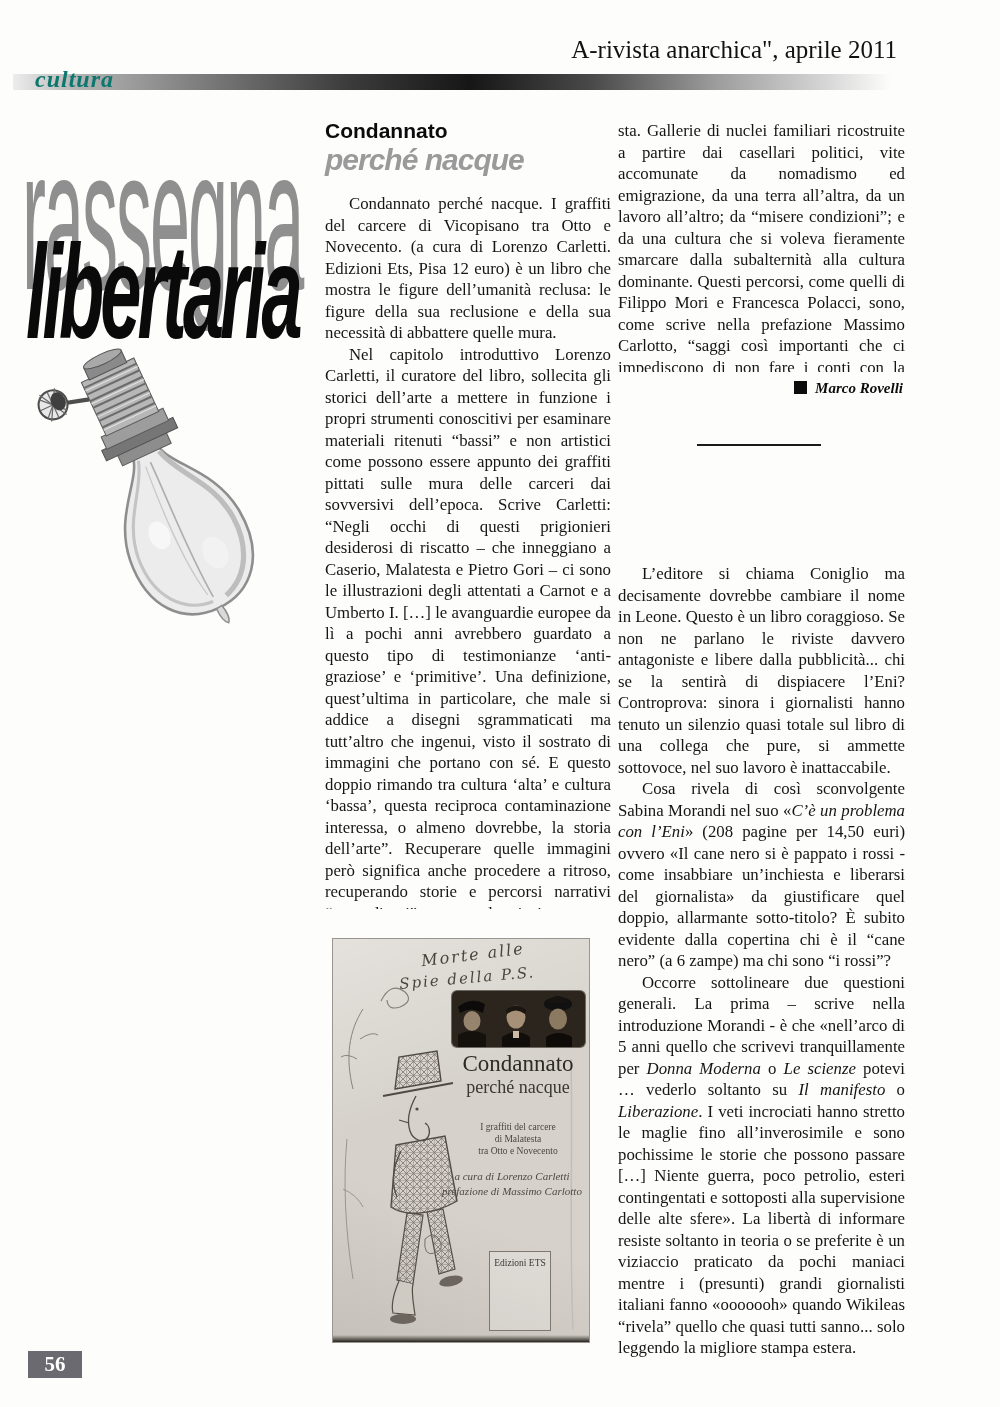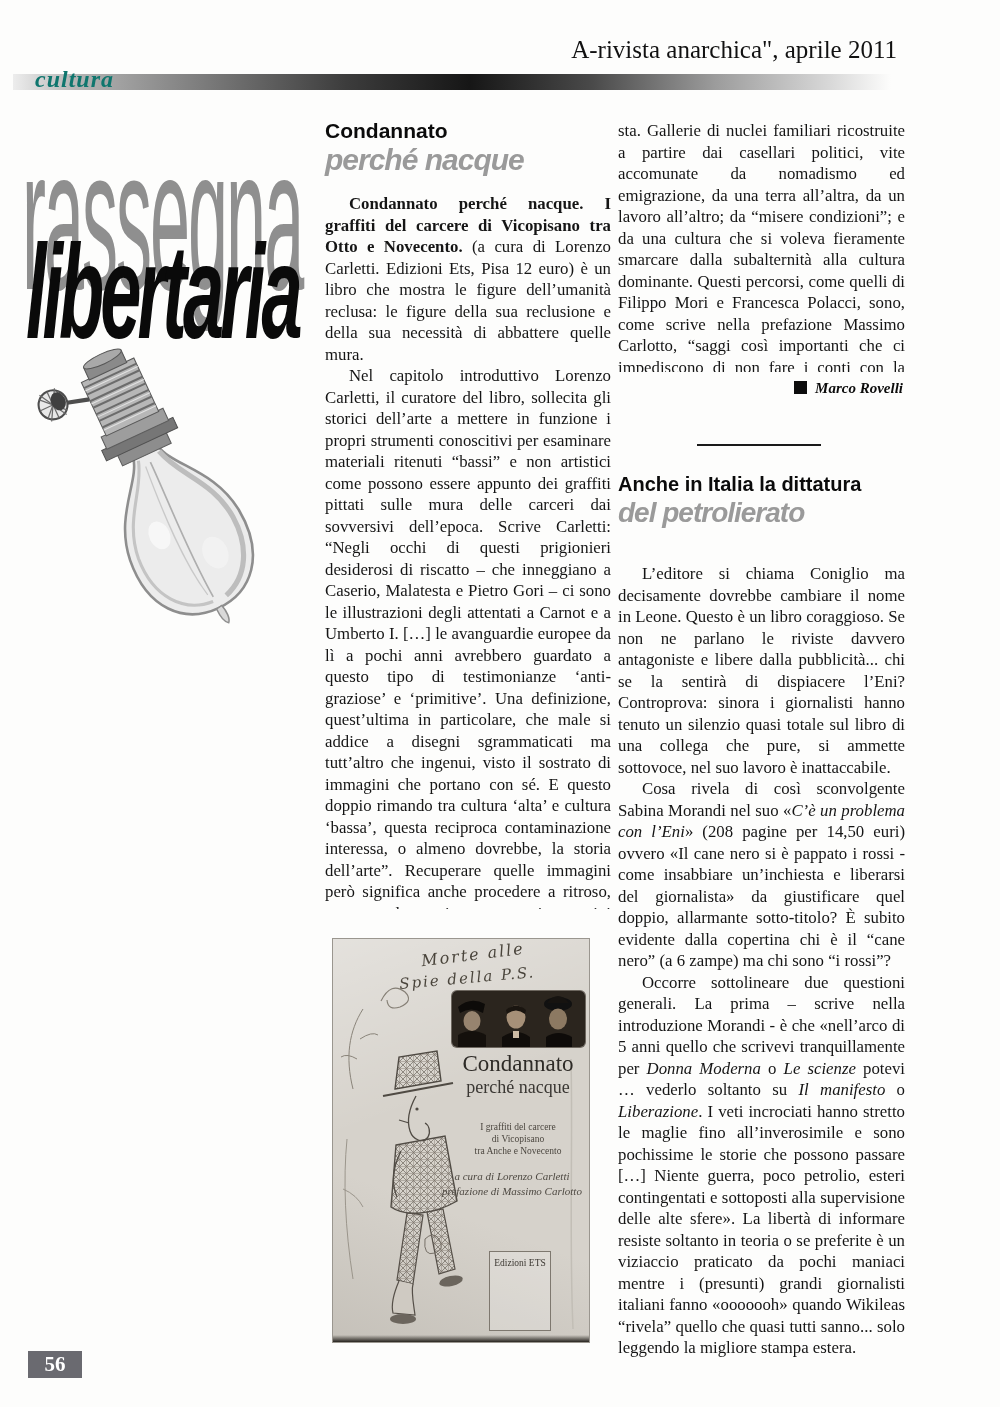--- a/index.html
+++ b/index.html
@@ -176,21 +176,21 @@
         </g>
         <ellipse cx="94" cy="27" rx="7" ry="9" fill="#3f3f3f"></ellipse>
       </g>
     </svg>
   </div>
 
   <div class="col col-mid">
     <div class="kicker">Condannato</div>
     <div class="gray-title">perché nacque</div>
     <div class="body-block mid-body">
-        <p><span style="font-weight: 700;">Condannato perché nacque. I graffiti del carcere di Vicopisano tra Otto e Novecento.</span><span> (a cura di Lorenzo Carletti. Edizioni Ets, Pisa 12 euro) è un libro che mostra le figure dell’umanità reclusa: le figure della sua reclusione e della sua necessità di abbattere quelle mura.</span></p>
+        <p><span style="font-weight: 400;">Condannato perché nacque. I graffiti del carcere di Vicopisano tra Otto e Novecento.</span><span> (a cura di Lorenzo Carletti. Edizioni Ets, Pisa 12 euro) è un libro che mostra le figure dell’umanità reclusa: le figure della sua reclusione e della sua necessità di abbattere quelle mura.</span></p>
         <p><span>Nel capitolo introduttivo Lorenzo Carletti, il curatore del libro, sollecita gli storici dell’arte a mettere in funzione i propri strumenti conoscitivi per esaminare materiali ritenuti “bassi” e non artistici come possono essere appunto dei graffiti pittati sulle mura delle carceri dai sovversivi dell’epoca. Scrive Carletti:  “Negli occhi di questi prigionieri desiderosi di riscatto – che inneggiano a Caserio, Malatesta e Pietro Gori – ci sono le illustrazioni degli attentati a Carnot e a Umberto I. […] le avanguardie europee da lì a pochi anni avrebbero guardato a questo tipo di testimonianze ‘anti-graziose’ e ‘primitive’. Una definizione, quest’ultima in particolare, che male si addice a disegni sgrammaticati ma tutt’altro che ingenui, visto il sostrato di immagini che portano con sé. E questo doppio rimando tra cultura ‘alta’ e cultura ‘bassa’, questa reciproca contaminazione interessa, o almeno dovrebbe, la storia dell’arte”. Recuperare quelle immagini però significa anche procedere a ritroso, recuperando storie e percorsi narrativi “straordinari”, mettendo insieme una singolare microstoria italiana.</span></p>
       </div>
   </div>
 
   <div class="cover">
     <svg class="cover-art" viewBox="0 0 258 405">
       <defs>
         <pattern id="hatch" width="7" height="7" patternUnits="userSpaceOnUse">
           <path d="M0,0 L7,7 M7,0 L0,7" stroke="#6d675f" stroke-width="0.7" fill="none"></path>
           <path d="M0,3.5 H7 M3.5,0 V7" stroke="#837c72" stroke-width="0.45" fill="none"></path>
@@ -246,22 +246,22 @@
       </svg>
     </div>
 
     <div class="cover-title-block">
       <div class="cover-title">Condannato</div>
       <div class="cover-subtitle">perché nacque</div>
     </div>
 
     <div class="cover-tagline">
       <div>I graffiti del carcere</div>
-      <div>di Vicopisano</div>
-      <div>tra Anche e Novecento</div>
+      <div>di Malatesta</div>
+      <div>tra Otto e Novecento</div>
     </div>
 
     <div class="cover-credits">
       <div>a cura di Lorenzo Carletti</div>
       <div>prefazione di Massimo Carlotto</div>
     </div>
 
     <div class="publisher-box">Edizioni ETS</div>
     <div class="cover-bottom-shade"></div>
   </div>
@@ -270,24 +270,20 @@
     <div class="rc-top body-block">
         <p class="noindent"><span>sta. Gallerie di nuclei familiari ricostruite a partire dai casellari politici, vite accomunate da nomadismo ed emigrazione, da una terra all’altra, da un lavoro all’altro; da “misere condizioni”; e da una cultura che si voleva fieramente smarcare dalla subalternità alla cultura dominante. Questi percorsi, come quelli di Filippo Mori e Francesca Polacci, sono, come scrive nella prefazione Massimo Carlotto, “saggi così importanti che ci impediscono di non fare i conti con la memoria e con il presente”.</span></p>
       </div>
 
     <div class="byline">
       <span class="byline-square"></span><span>Marco Rovelli</span>
     </div>
 
     <div class="divider"></div>
 
-    <div class="rc-head">
-      <div class="kicker small">Anche in Italia la dittatura</div>
-      <div class="gray-title" style="font-size:28px;">del petrolierato</div>
-    </div>
 
     <div class="rc-body body-block">
         <p><span>L’editore si chiama Coniglio ma decisamente dovrebbe cambiare il nome in Leone. Questo è un libro coraggioso. Se non ne parlano le riviste davvero antagoniste e libere dalla pubblicità... chi se la sentirà di dispiacere l’Eni? Controprova: sinora i giornalisti hanno tenuto un silenzio quasi totale sul libro di una collega che pure, si ammette sottovoce, nel suo lavoro è inattaccabile.</span></p>
         <p><span>Cosa rivela di così sconvolgente Sabina Morandi nel suo «</span><span style="font-style: italic;">C’è un problema con l’Eni</span><span>» (208 pagine per 14,50 euri) ovvero «Il cane nero si è pappato i rossi - come insabbiare un’inchiesta e liberarsi del giornalista» da giustificare quel doppio, allarmante sotto-titolo? È subito evidente dalla copertina chi è il “cane nero” (a 6 zampe) ma chi sono “i rossi”?</span></p>
         <p><span>Occorre sottolineare due questioni generali. La prima – scrive nella introduzione Morandi  - è che «nell’arco di 5 anni quello che scrivevi tranquillamente per </span><span style="font-style: italic;">Donna Moderna</span><span> o </span><span style="font-style: italic;">Le scienze</span><span> potevi … vederlo soltanto su </span><span style="font-style: italic;">Il manifesto</span><span> o </span><span style="font-style: italic;">Liberazione</span><span>. I veti incrociati hanno stretto le maglie fino all’inverosimile e sono pochissime le storie che possono passare […] Niente guerra, poco petrolio, esteri contingentati e sottoposti alla supervisione delle alte sfere». La libertà di informare resiste soltanto in teoria o se preferite è un viziaccio praticato da pochi maniaci mentre i (presunti) grandi giornalisti italiani fanno «ooooooh» quando Wikileas “rivela” quello che quasi tutti sanno... solo leggendo la migliore stampa estera.</span></p>
         <p><span>Il secondo passaggio-chiave è a circa metà del libro: «Senza rendermene conto, seguendo anzi un percorso legato alla mia formazione – approccio scientifico, dati e crudi  numeri – avevo varcato il confine invisibile che se-</span></p>
       </div>
   </div>
 
   <div class="page-num">56</div>

